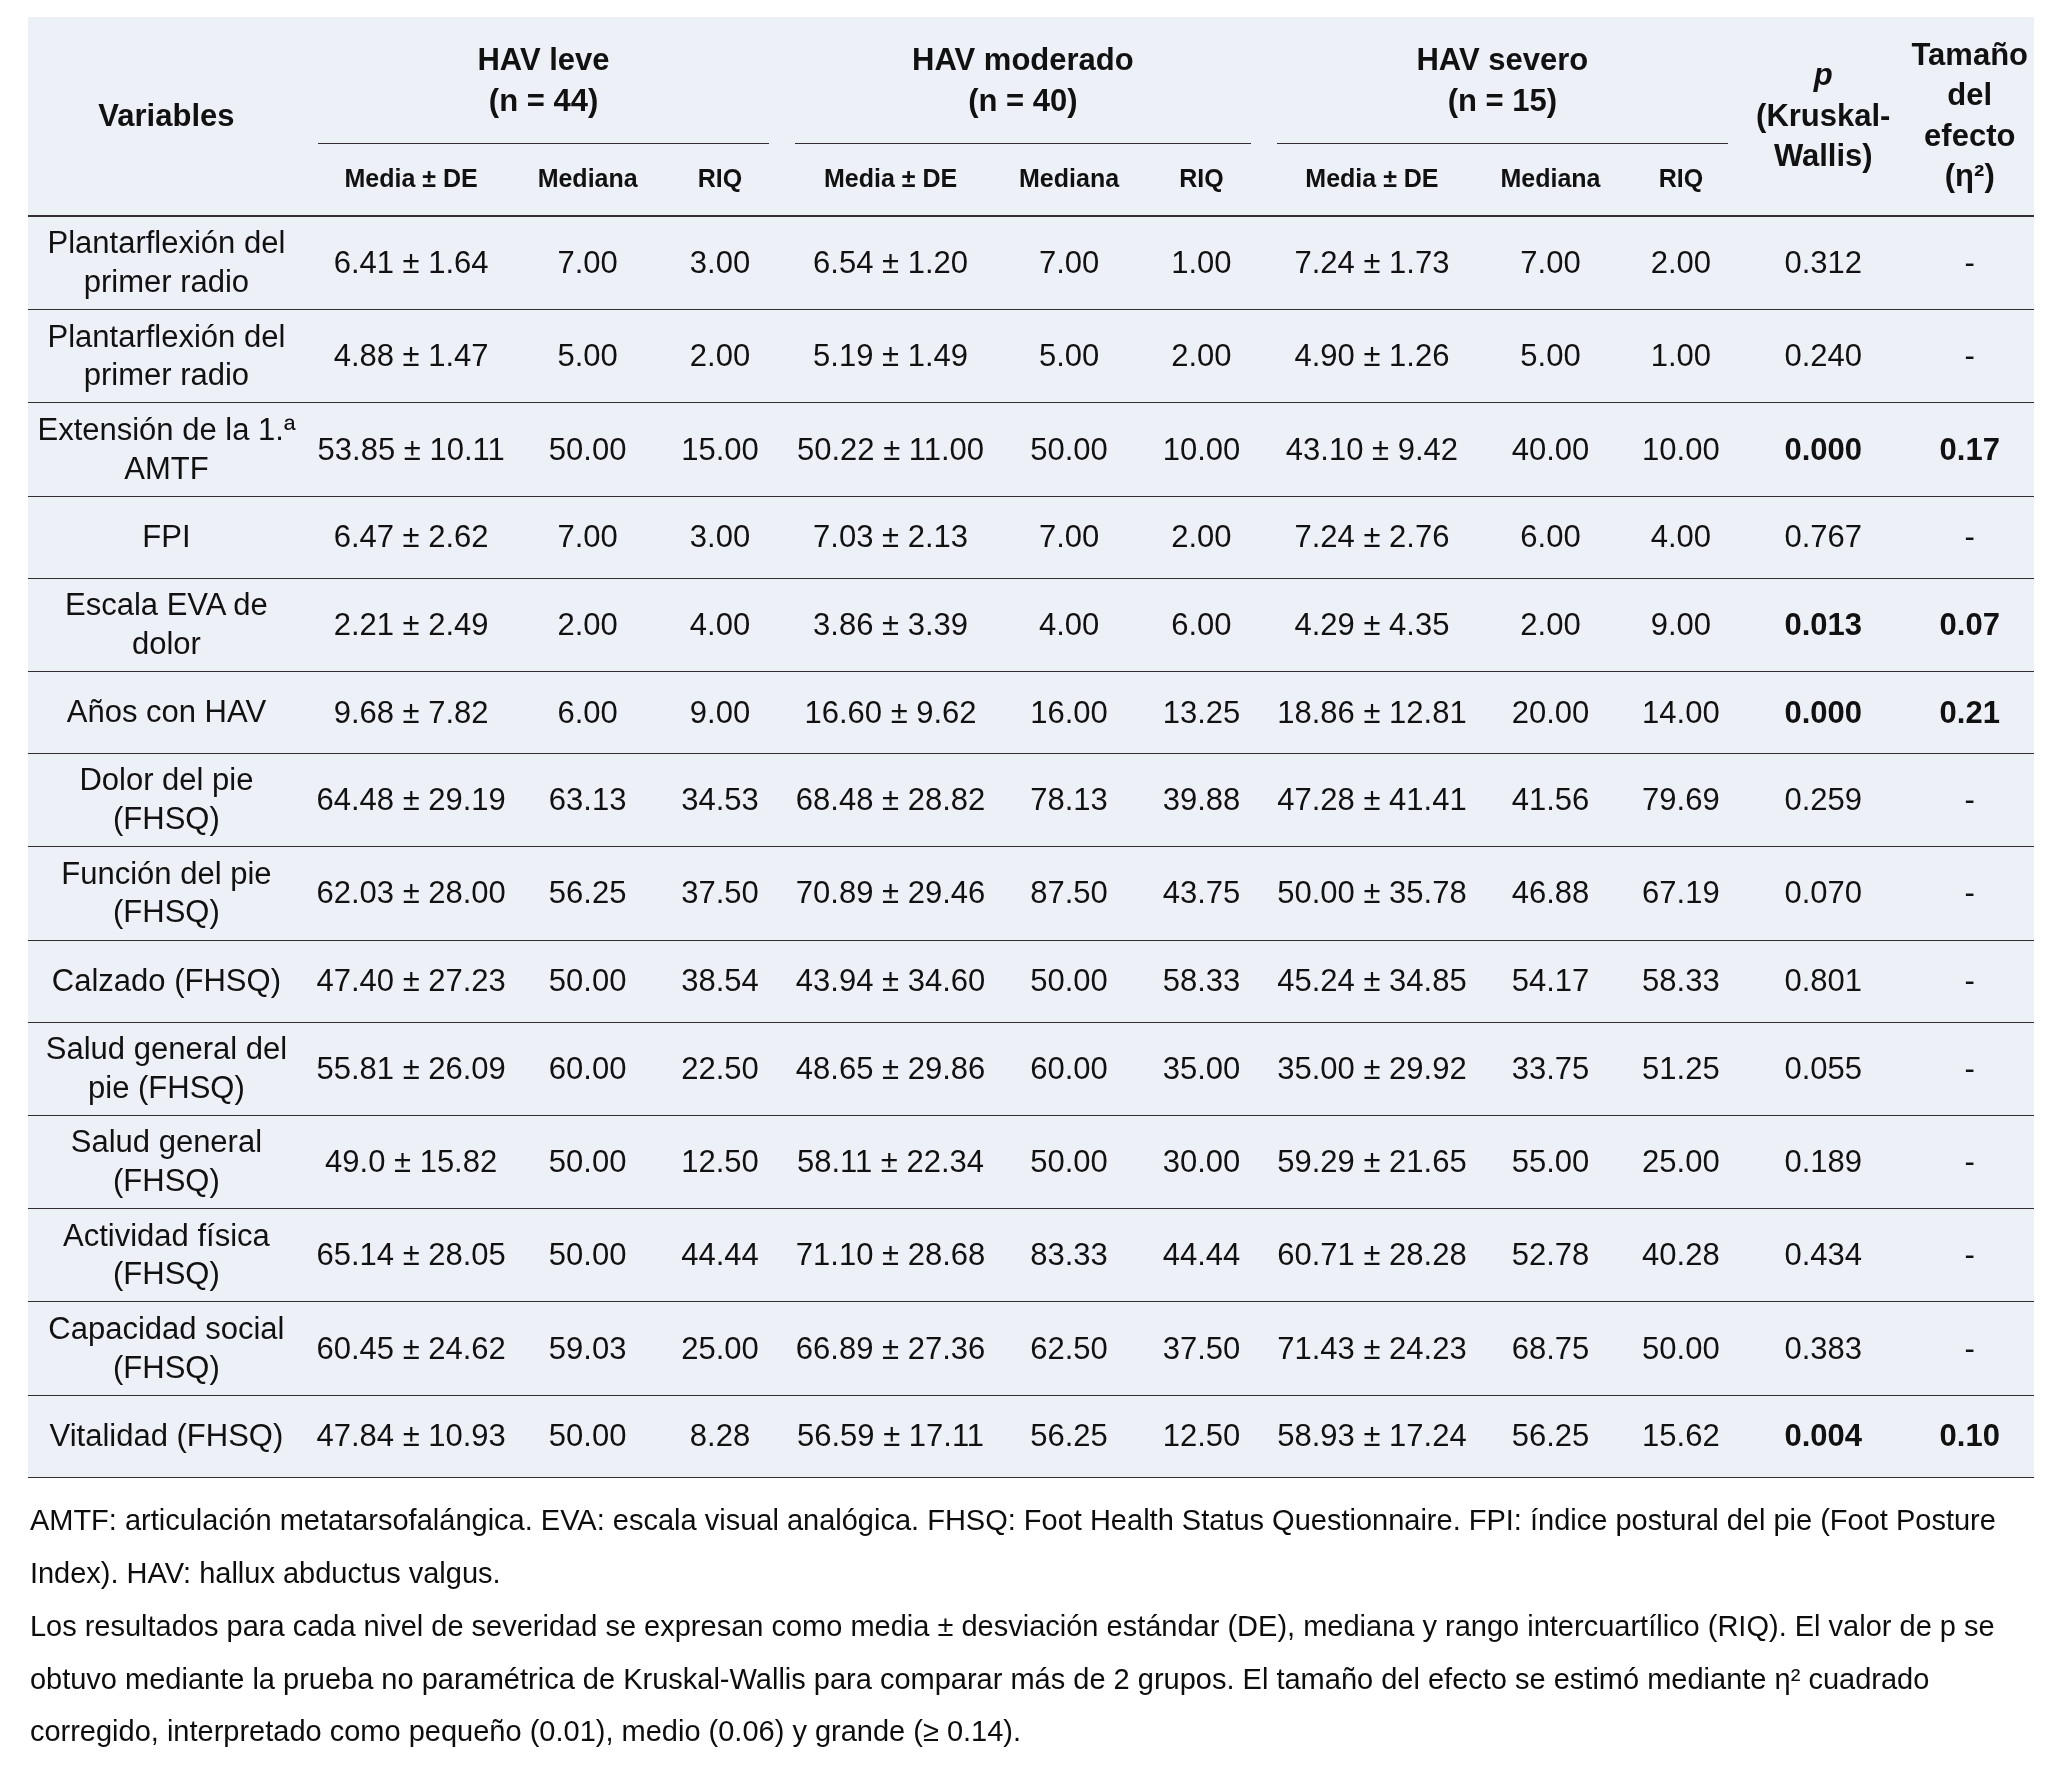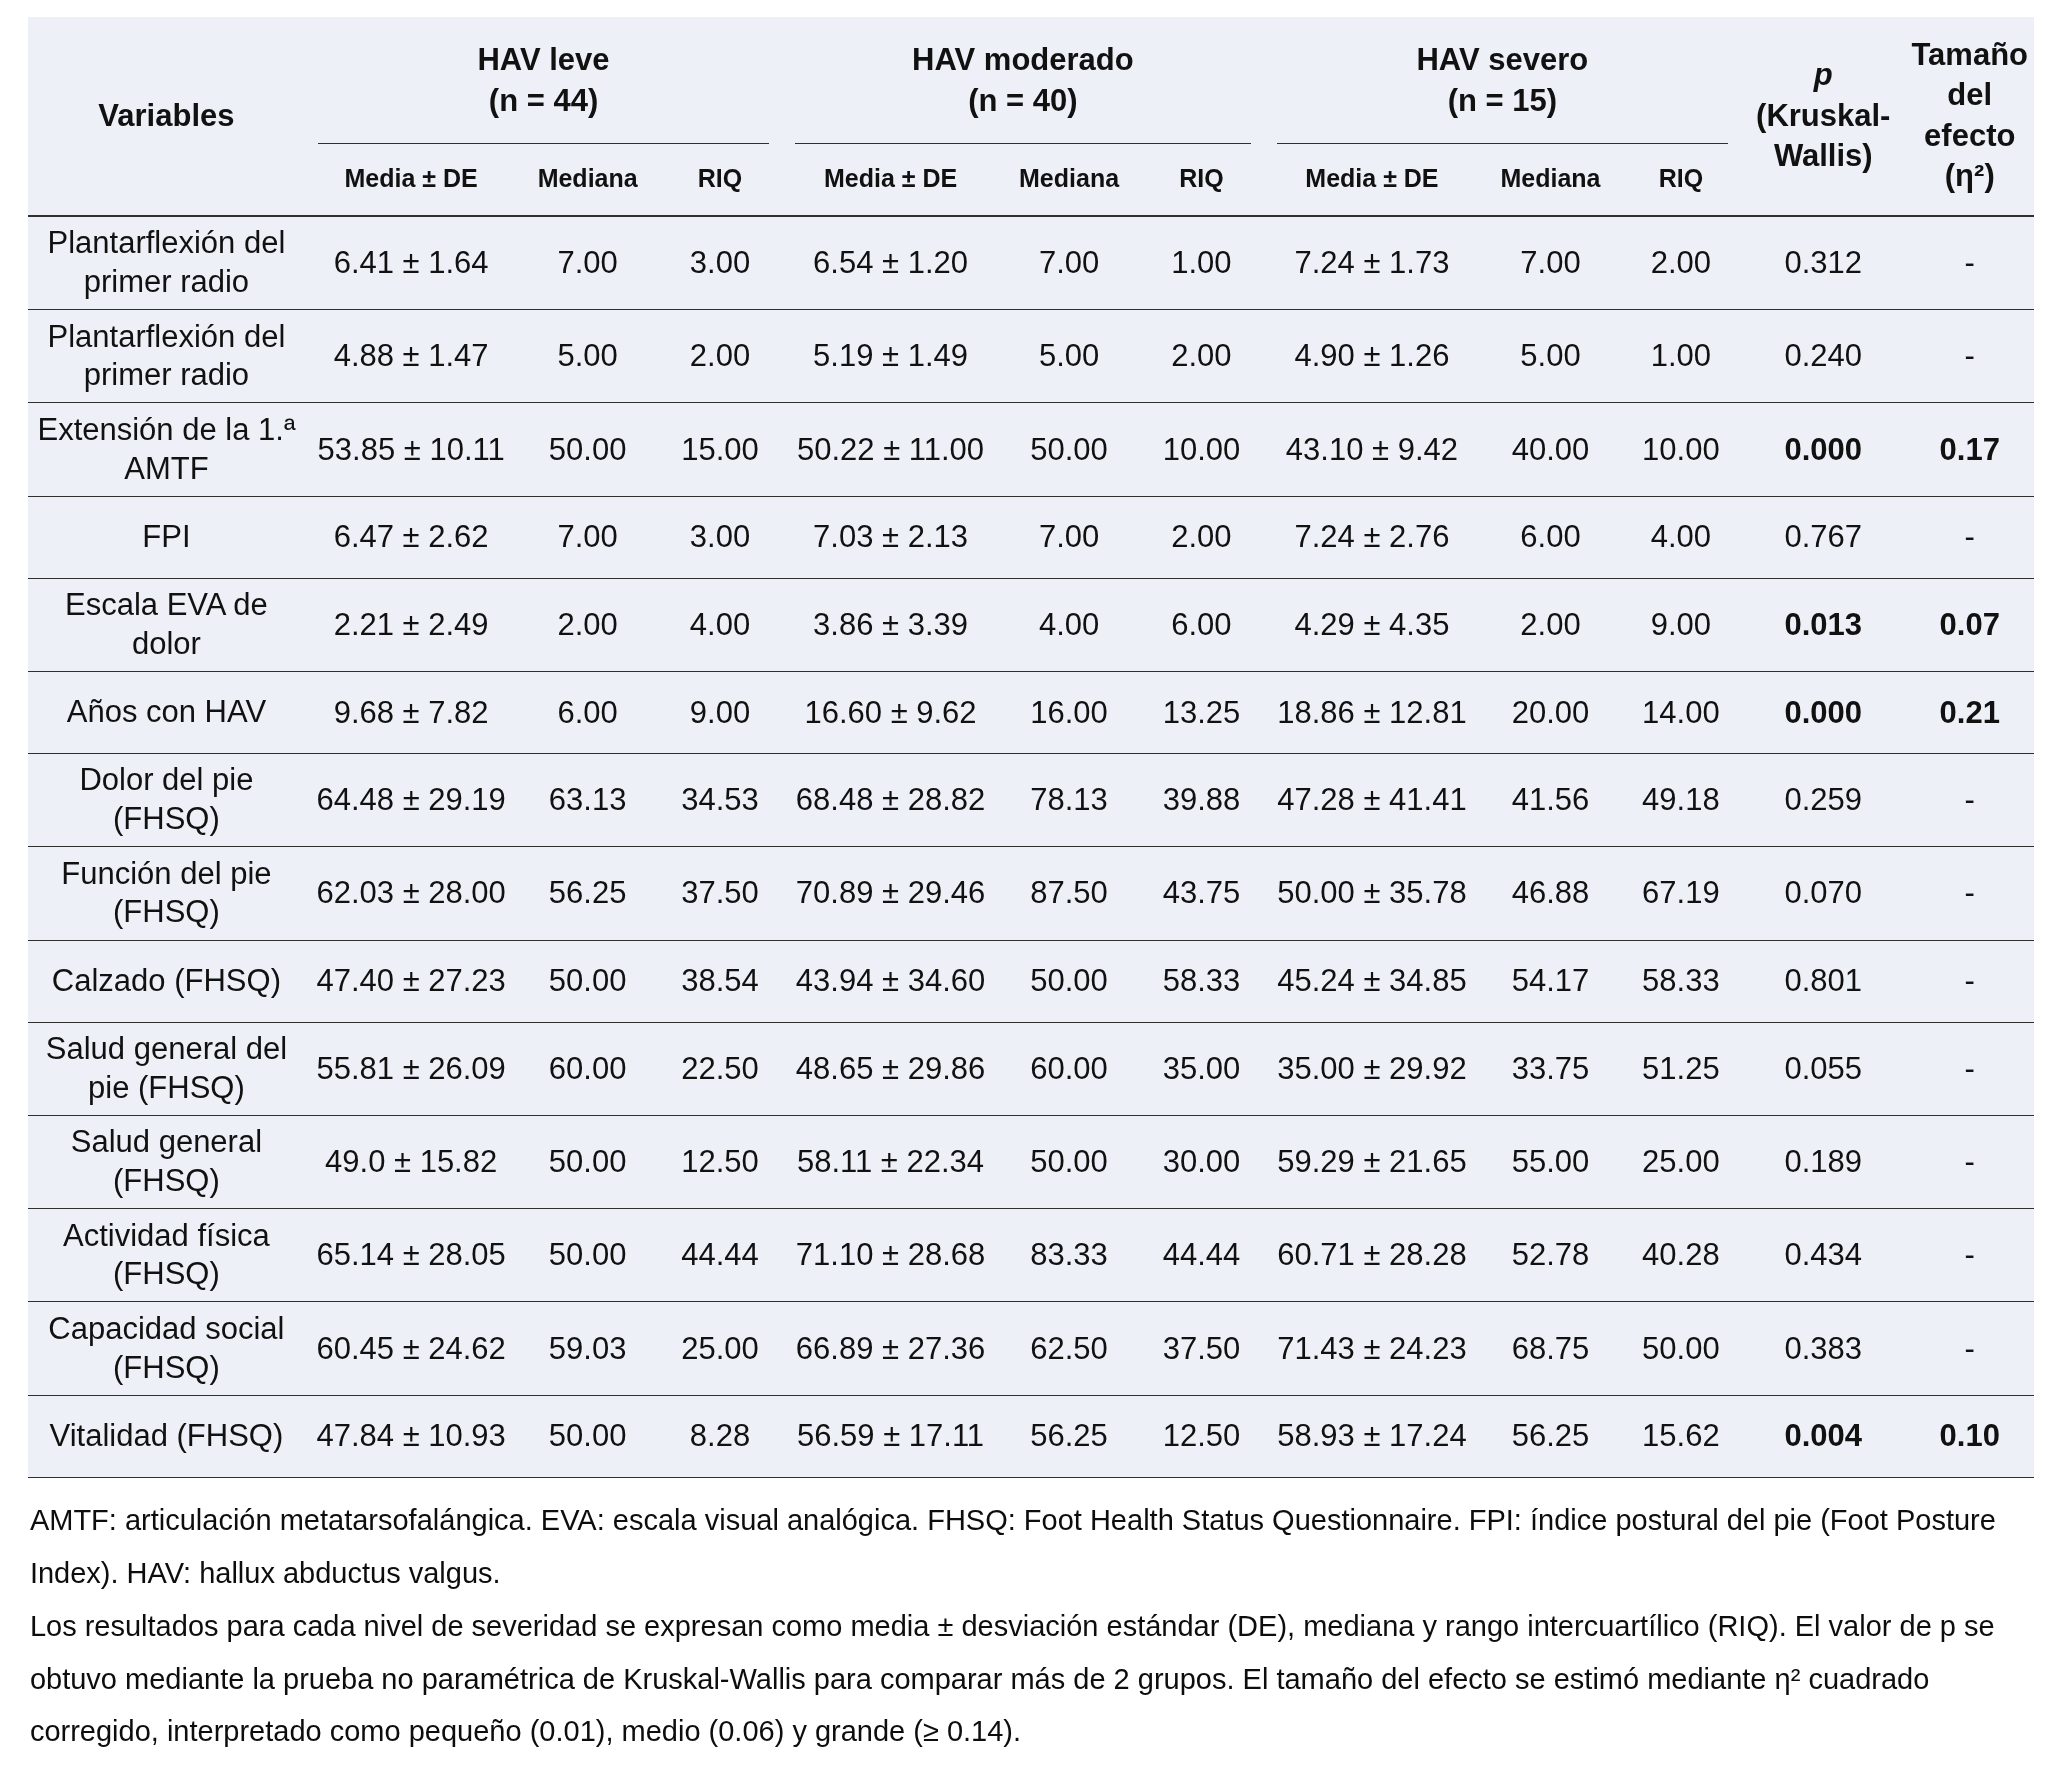--- a/index.html
+++ b/index.html
@@ -230,21 +230,21 @@
         <tr>
     <th scope="row" class="var">Dolor del pie (FHSQ)</th>
   <td>64.48 ± 29.19</td>
           <td>63.13</td>
           <td>34.53</td>
           <td>68.48 ± 28.82</td>
           <td>78.13</td>
           <td>39.88</td>
           <td>47.28 ± 41.41</td>
           <td>41.56</td>
-          <td>49.18</td>
+          <td>79.69</td>
           <td>0.259</td>
           <td>-</td>
         </tr>
         <tr>
     <th scope="row" class="var">Función del pie (FHSQ)</th>
   <td>62.03 ± 28.00</td>
           <td>56.25</td>
           <td>37.50</td>
           <td>70.89 ± 29.46</td>
           <td>87.50</td>

